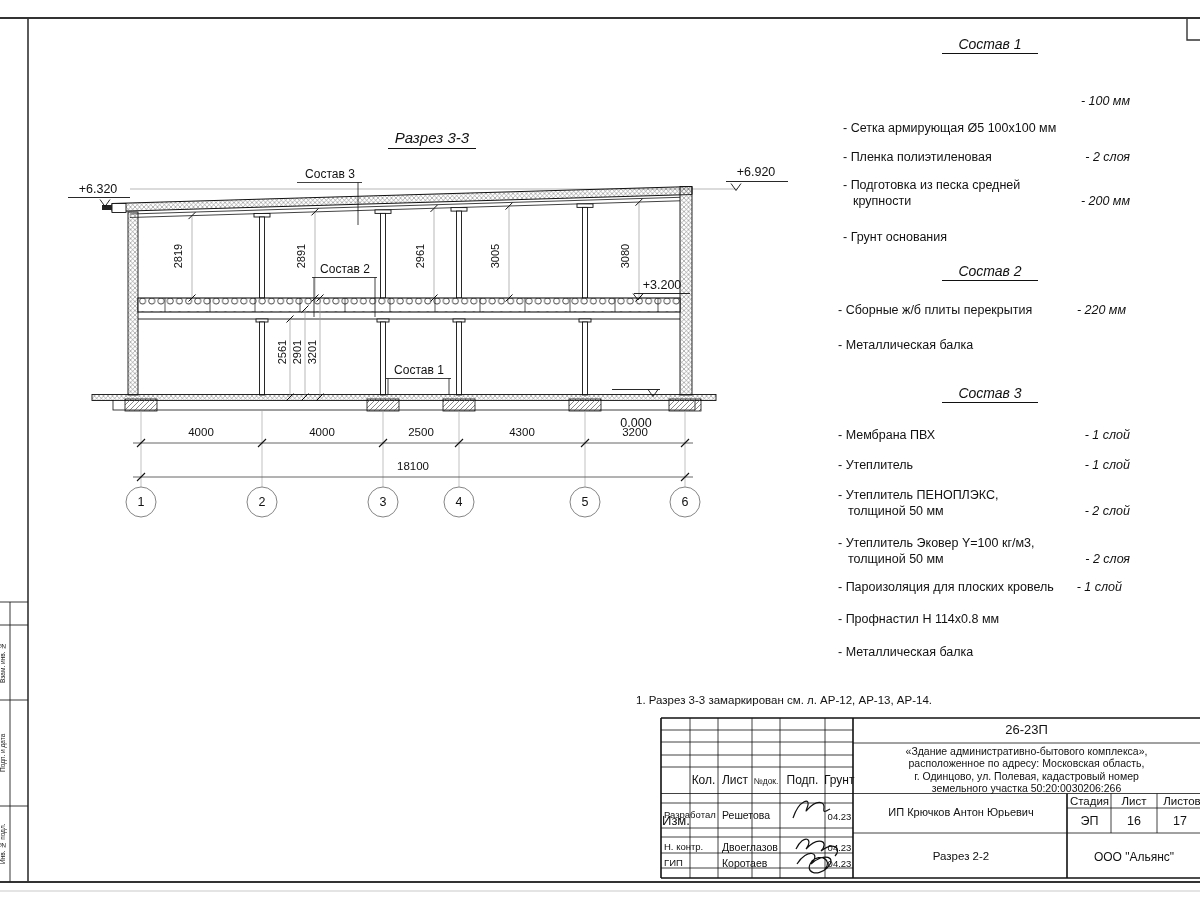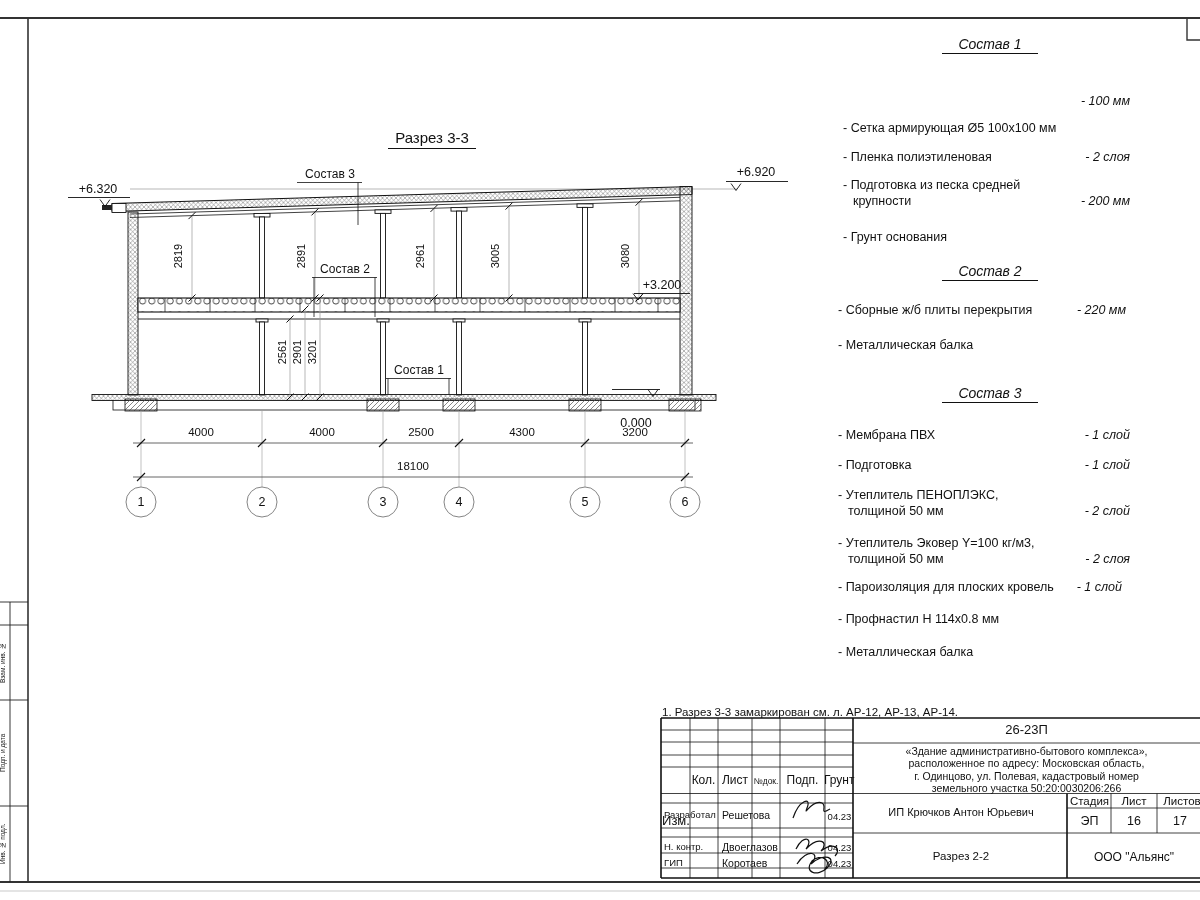--- a/index.html
+++ b/index.html
@@ -2,21 +2,21 @@
 <html><head>
 <meta charset="utf-8">
 <style>
   html,body{margin:0;padding:0;background:#e8e8e8;}
   #sheet{position:relative;width:1200px;height:900px;background:#ffffff;overflow:hidden;
          font-family:"Liberation Sans",sans-serif;color:#111;}
   #sheet *{box-sizing:border-box;}
   .abs{position:absolute;}
   .txt{position:absolute;white-space:pre-line;}
   .ctr{text-align:center;}
-  .it{}
+  .it{font-style:italic;}
   .comp-header{position:absolute;font-style:italic;font-size:14px;text-align:center;
                border-bottom:1px solid #111;padding-bottom:1px;}
   .comp-name{position:absolute;font-size:12.5px;line-height:1.24;white-space:pre-line;
              padding-left:10px;text-indent:-10px;width:250px;}
   .comp-val{position:absolute;font-size:12.5px;width:74px;text-align:right;white-space:nowrap;font-style:italic;}
   .vdim{position:absolute;width:60px;height:14px;text-align:center;font-size:11px;
         transform:rotate(-90deg);color:#111;}
   .dimtxt{position:absolute;width:60px;text-align:center;font-size:11.5px;}
   .axno{position:absolute;width:24px;text-align:center;font-size:12.5px;}
   .tb{position:absolute;font-size:11px;}
@@ -289,34 +289,34 @@
   <div class="comp-name" style="left:843px;top:230px;">- Грунт основания</div>
 
   <div class="comp-header" style="left:942px;top:263px;width:96px;">Состав 2</div>
   <div class="comp-name" style="left:838px;top:303px;">- Сборные ж/б плиты перекрытия</div>
   <div class="comp-val" style="left:1052px;top:303px;">- 220 мм</div>
   <div class="comp-name" style="left:838px;top:338px;">- Металлическая балка</div>
 
   <div class="comp-header" style="left:942px;top:385px;width:96px;">Состав 3</div>
   <div class="comp-name" style="left:838px;top:428px;">- Мембрана ПВХ</div>
   <div class="comp-val" style="left:1056px;top:428px;">- 1 слой</div>
-  <div class="comp-name" style="left:838px;top:458px;">- Подготовка</div>
+  <div class="comp-name" style="left:838px;top:458px;">- Утеплитель</div>
   <div class="comp-val" style="left:1056px;top:458px;">- 1 слой</div>
   <div class="comp-name" style="left:838px;top:488px;">- Утеплитель ПЕНОПЛЭКС,
 толщиной 50 мм</div>
   <div class="comp-val" style="left:1056px;top:504px;">- 2 слой</div>
   <div class="comp-name" style="left:838px;top:536px;">- Утеплитель Эковер Y=100 кг/м3,
 толщиной 50 мм</div>
   <div class="comp-val" style="left:1056px;top:552px;">- 2 слоя</div>
   <div class="comp-name" style="left:838px;top:580px;">- Пароизоляция для плоских кровель</div>
   <div class="comp-val" style="left:1048px;top:580px;">- 1 слой</div>
   <div class="comp-name" style="left:838px;top:612px;">- Профнастил Н 114х0.8 мм</div>
   <div class="comp-name" style="left:838px;top:645px;">- Металлическая балка</div>
 
-  <div class="txt" style="left:662px;top:694px;font-size:11.5px;margin-top:12px;">1. Разрез 3-3 замаркирован см. л. АР-12, АР-13, АР-14.</div>
+  <div class="txt" style="left:636px;top:694px;font-size:11.5px;">1. Разрез 3-3 замаркирован см. л. АР-12, АР-13, АР-14.</div>
 
   <div class="tb ctr" style="left:853px;top:722px;width:347px;font-size:13px;">26-23П</div>
   <div class="tb ctr" style="left:858px;top:745px;width:337px;font-size:10.5px;line-height:1.18;white-space:pre-line;">«Здание административно-бытового комплекса»,
 расположенное по адресу: Московская область,
 г. Одинцово, ул. Полевая, кадастровый номер
 земельного участка 50:20:0030206:266</div>
 
   <div class="tb ctr" style="left:660px;top:773px;width:32px;font-size:13px;margin-top:40px;">Изм.</div>
   <div class="tb ctr" style="left:689px;top:773px;width:29px;font-size:12px;">Кол.</div>
   <div class="tb ctr" style="left:718px;top:773px;width:34px;font-size:12px;">Лист</div>

